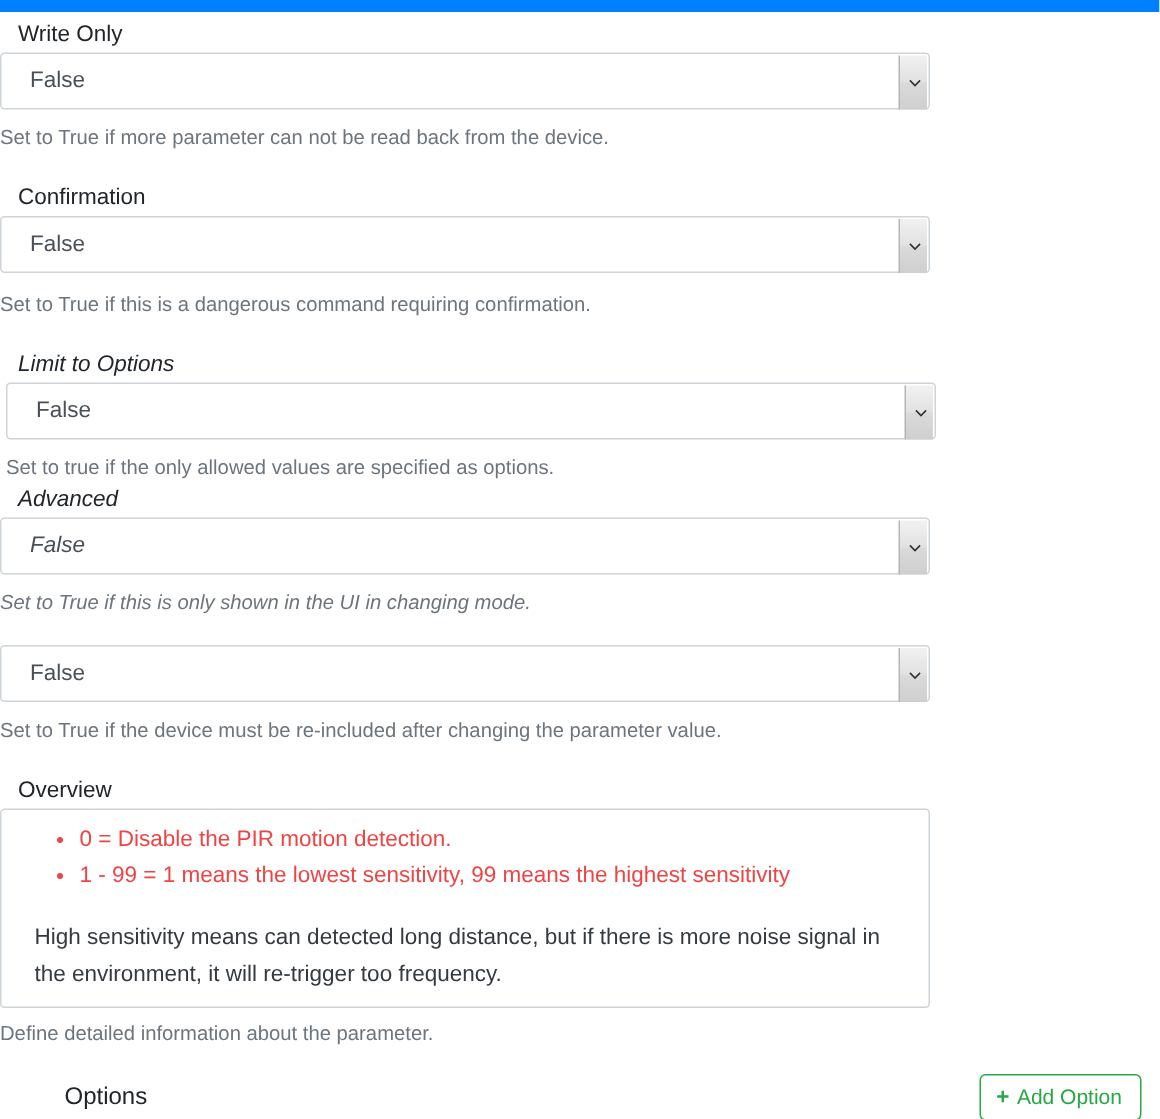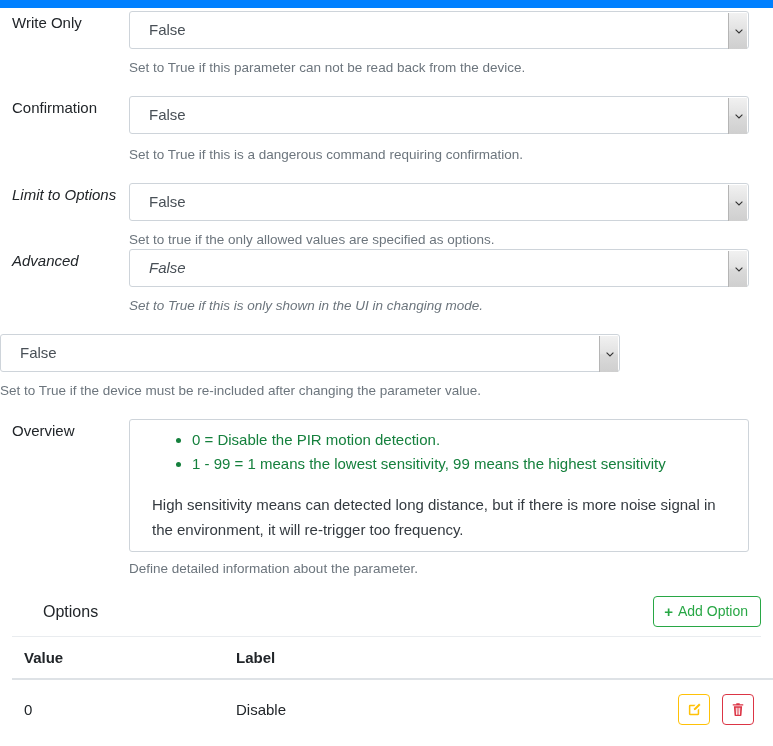--- a/index.html
+++ b/index.html
@@ -30,20 +30,21 @@
     position: absolute;
     top: 8px; left: 0;
     width: 773px;
   }
 
   
   .form-row {
     position: relative;
     display: flex;
     align-items: flex-start;
+    flex-direction: column;
   }
   .form-label {
     width: 129px;
     padding-left: 12px;
     box-sizing: border-box;
     font-size: 15px;
     line-height: 24px;
     color: #212529;
     font-weight: 400;
   }
@@ -108,22 +109,21 @@
     overflow: hidden;
   }
   .ov-list {
     margin: 0;
     padding: 0 0 0 40px;
     list-style: disc;
   }
   .ov-list li {
     font-size: 15px;
     line-height: 24px;
-    color: #15803d;
-    margin-left: 10px;
+    color: #ef4444;
   }
   .ov-para {
     margin: 16px 0 0 0;
     font-size: 15px;
     line-height: 25px;
     color: #343a40;
     padding: 0 4px 0 10px;
   }
 
   
@@ -224,21 +224,21 @@
       <div class="select">
         <span class="select-value">False</span>
         <span class="select-button">
           <span class="chev">
               <svg viewBox="0 0 8 5" width="8" height="5">
                 <path d="M0.6 0.6 L4 4 L7.4 0.6" stroke="#333" stroke-width="1.1" fill="none"></path>
               </svg>
             </span>
         </span>
       </div>
-      <div class="help-text" style="margin-top: 10px;">Set to True if this parameter can not be read back from the device.</div>
+      <div class="help-text" style="margin-top: 10px;">Set to True if more parameter can not be read back from the device.</div>
     </div>
   </div>
 
   <div class="form-row" style="margin-top: 19px;">
     <div class="form-label">Confirmation</div>
     <div class="form-field">
       <div class="select">
         <span class="select-value">False</span>
         <span class="select-button">
           <span class="chev">

